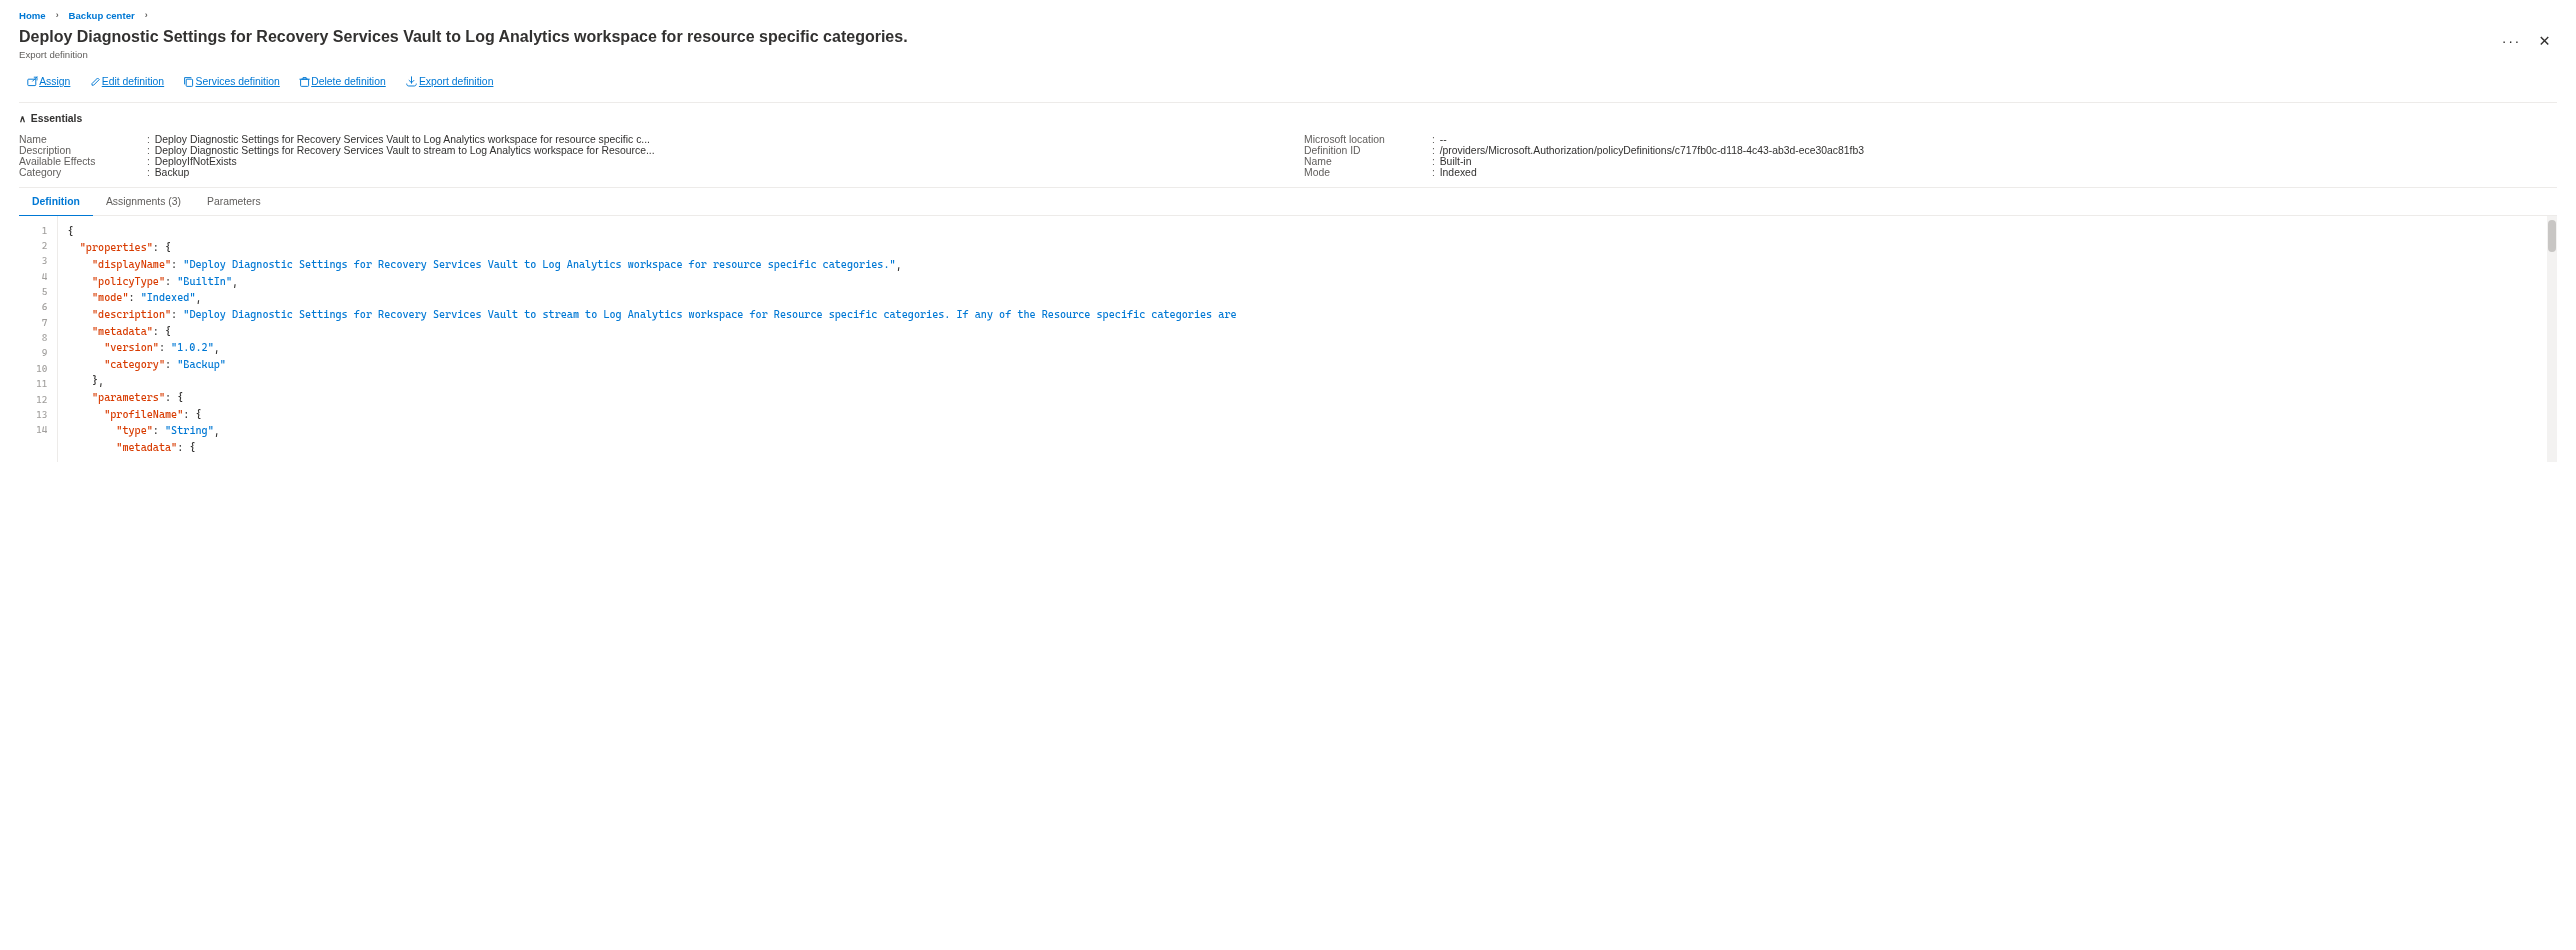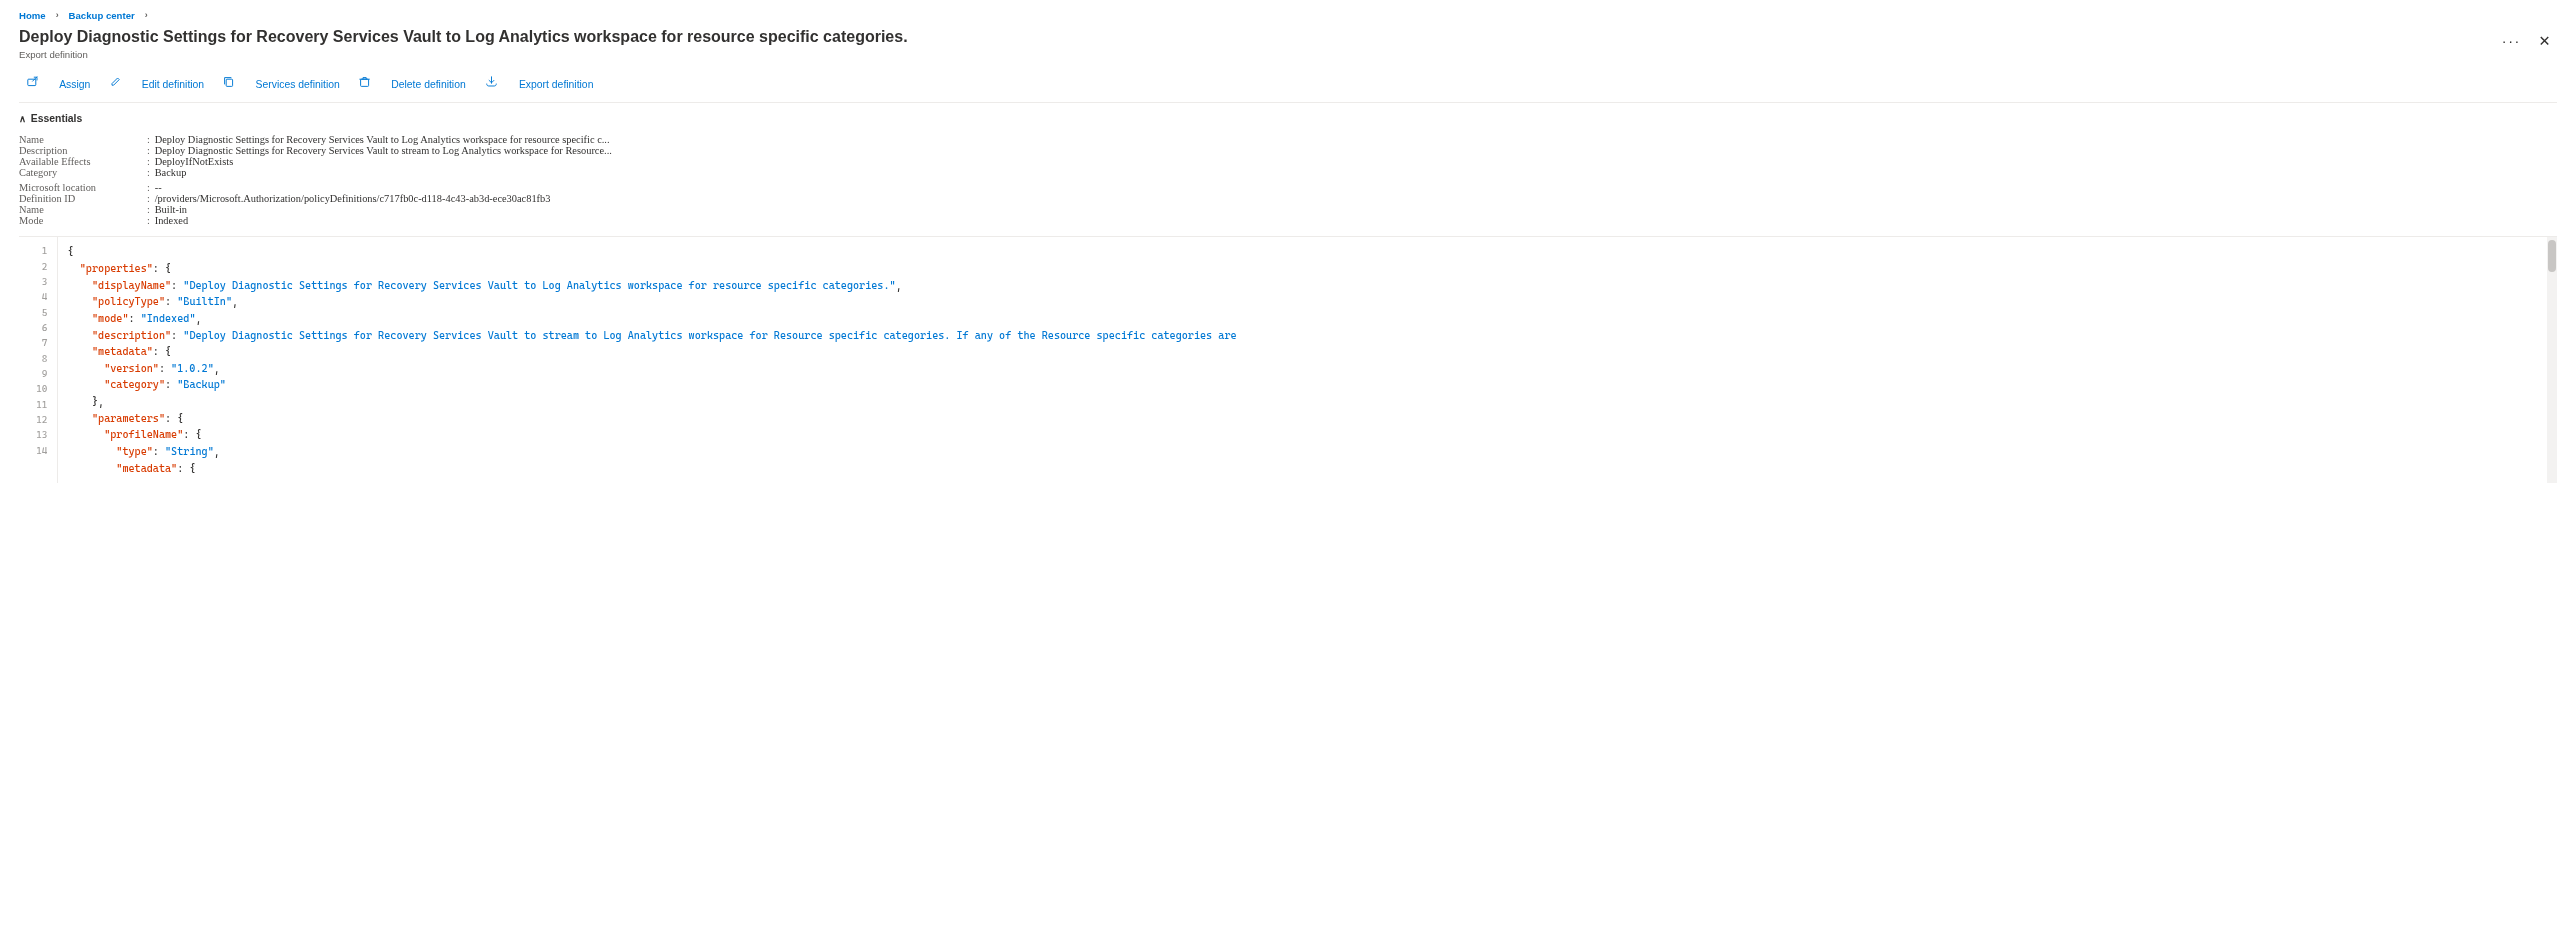--- a/index.html
+++ b/index.html
@@ -80,29 +80,30 @@
     .toolbar {
       display: flex;
       align-items: center;
       gap: 3.2px;
       padding: 8px 0;
       border-bottom: 0.8px solid #edebe9;
       margin-bottom: 0;
     }
     .toolbar-btn {
       display: flex;
-      align-items: flex-end;
-      gap: 21px;
+      align-items: flex-start;
+      gap: 1px;
       background: none;
       border: none;
       cursor: pointer;
       color: #0078d4;
       font-size: 10.4px;
       padding: 4.8px 8px;
       border-radius: 1.6px;
+      text-decoration: underline;
     }
     .toolbar-btn .btn-icon {
       font-size: 11.2px;
     }
     
     .essentials-section {
       padding: 9.6px 0;
       border-bottom: 0.8px solid #edebe9;
     }
     .section-header {
@@ -113,23 +114,22 @@
       font-weight: 600;
       color: #323130;
       margin-bottom: 9.6px;
       cursor: pointer;
     }
     .section-header .chevron {
       font-size: 9.6px;
     }
     .essentials-grid {
       display: grid;
-      grid-template-columns: 1fr;
+      grid-template-columns: 1fr 1fr;
       gap: 4.8px 32px;
-      font-family: Liberation Serif, serif;
     }
     .essentials-row {
       display: flex;
       align-items: baseline;
       gap: 0;
       font-size: 10.4px;
     }
     .essentials-label {
       color: #605e5c;
       min-width: 128px;
@@ -347,20 +347,25 @@
         </div>
         <div class="essentials-row">
           <span class="essentials-label">Mode</span>
           <span class="essentials-sep">:</span>
           <span class="essentials-value">Indexed</span>
         </div>
       </div>
     </div>
   </div>
 
+  <div class="tabs-bar">
+    <div class="tab active">Definition</div>
+    <div class="tab">Assignments (3)</div>
+    <div class="tab">Parameters</div>
+  </div>
 
   <div class="code-editor">
     <div class="code-content">
       <div class="line-numbers">
         <div class="line-number">1</div>
         <div class="line-number">2</div>
         <div class="line-number">3</div>
         <div class="line-number">4</div>
         <div class="line-number">5</div>
         <div class="line-number">6</div>

